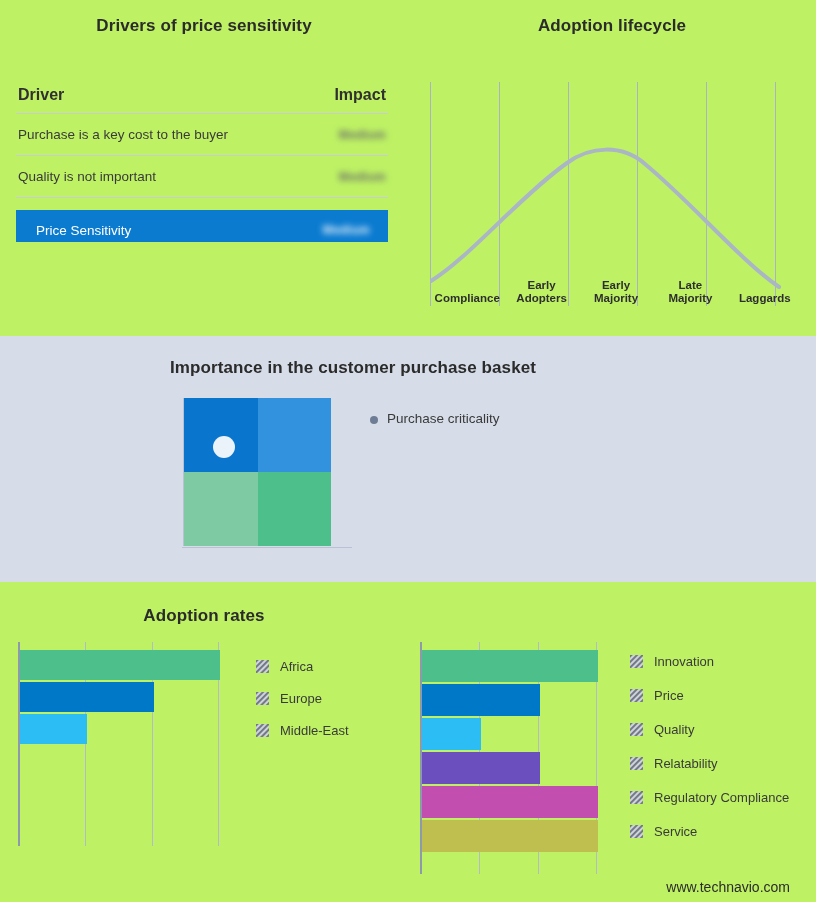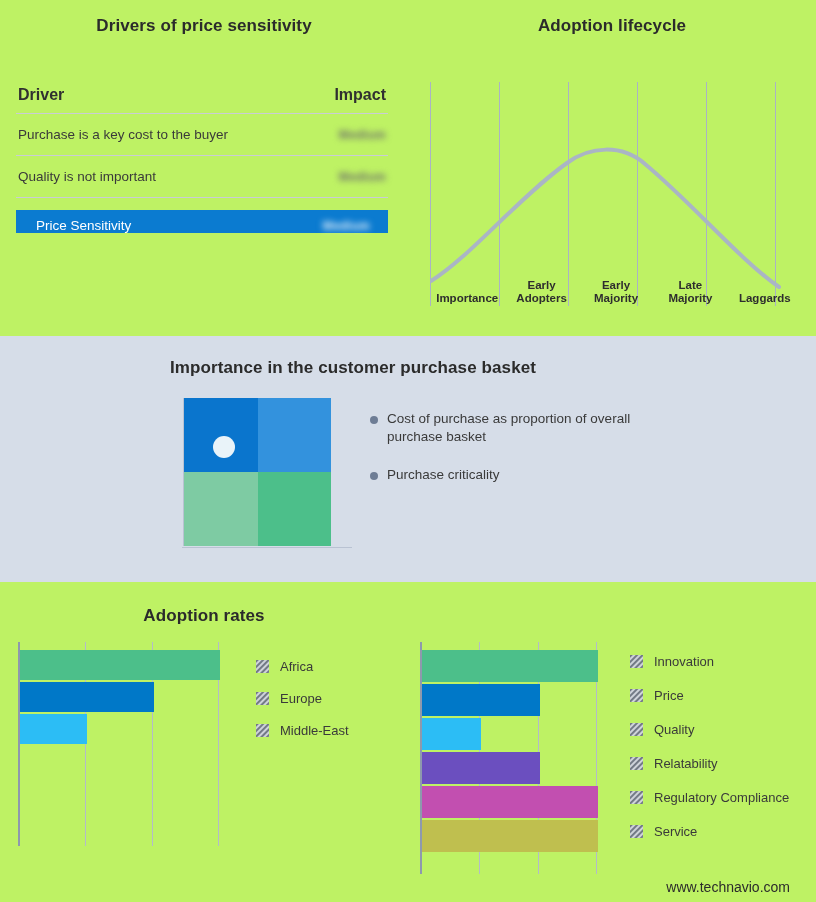--- a/index.html
+++ b/index.html
@@ -44,21 +44,21 @@
   .tbl-row:last-of-type { border-bottom: none; }
   .tbl-row .driver { font-size: 13.5px; color: #3a3a3a; }
   .blurred {
     font-size: 12px; font-weight: bold; color: #6b6b6b;
     filter: blur(3px); -webkit-filter: blur(3px);
     user-select: none; letter-spacing: .3px;
   }
   .tbl-total {
     margin-top: 12px;
     display: flex; align-items: center; justify-content: space-between;
-    height: 23px; padding: 8px 18px 0 20px;
+    height: 32px; padding: 8px 18px 0 20px;
     background: #0b7bd0;
   }
   .tbl-total .driver { font-size: 13.5px; color: #ffffff; }
   .tbl-total .blurred { color: #e8f2fb; }
 
   
   #lifecycle { position: absolute; left: 408px; top: 0; width: 408px; height: 336px; }
   #lifecycle .panel-title { font-size: 17px; margin-top: 16px; }
   .lc-plot { position: absolute; left: 22px; top: 82px; width: 372px; height: 228px; }
   .lc-svg { position: absolute; left: 0; top: 0; }
@@ -184,21 +184,21 @@
           <line x1="138.5" y1="0" x2="138.5" y2="224"></line>
           <line x1="207.5" y1="0" x2="207.5" y2="224"></line>
           <line x1="276.5" y1="0" x2="276.5" y2="224"></line>
           <line x1="345.5" y1="0" x2="345.5" y2="224"></line>
         </g>
 
         <path d="M 1 199 C 40 175, 88 116, 137 81 C 160 64, 192 62, 215 82 C 262 121, 310 178, 349 205" fill="none" stroke="#aab5c5" stroke-width="4" stroke-linecap="round"></path>
       </svg>
 
       <div class="lc-labels">
-        <div class="lc-lab">Importance</div>
+        <div class="lc-lab">Compliance</div>
         <div class="lc-lab">Early<br>Adopters</div>
         <div class="lc-lab">Early<br>Majority</div>
         <div class="lc-lab">Late<br>Majority</div>
         <div class="lc-lab">Laggards</div>
       </div>
     </div>
   </section>
 
   <section id="basket">
     <h2 class="panel-title">Importance in the customer purchase basket</h2>
@@ -208,24 +208,20 @@
         <i style="background:#0a75cd"></i>
         <i style="background:#3392dd"></i>
         <i style="background:#7ecba3"></i>
         <i style="background:#4cbf8a"></i>
         <span class="dot"></span>
       </div>
       <div class="quad-base"></div>
     </div>
 
     <div class="bullets">
-      <div class="bullet">
-        <span class="bdot"></span>
-        <span class="btext">Cost of purchase as proportion of overall purchase basket</span>
-      </div>
       <div class="bullet">
         <span class="bdot"></span>
         <span class="btext">Purchase criticality</span>
       </div>
     </div>
   </section>
 
   <section id="adoption">
     <h2 class="panel-title">Adoption rates</h2>
 

